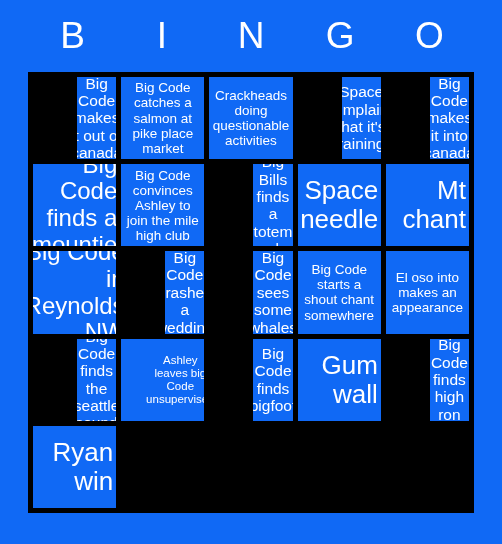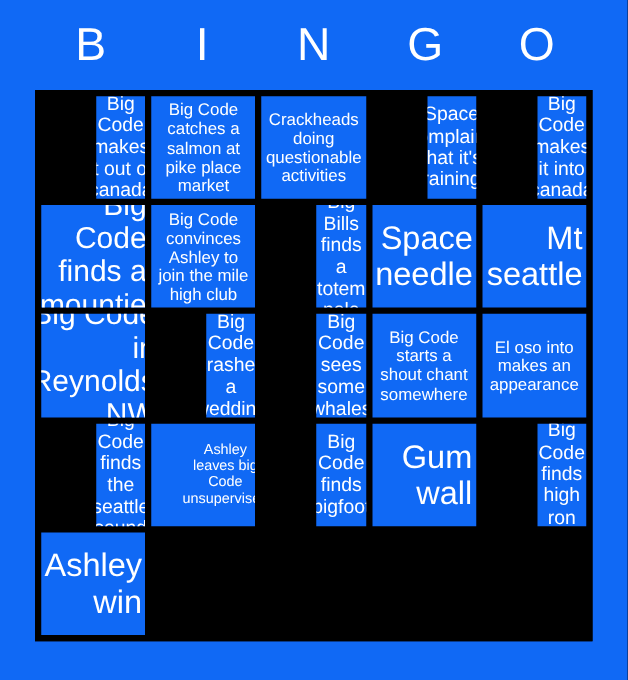--- a/index.html
+++ b/index.html
@@ -88,27 +88,27 @@
   <div class="grid" id="bingo-grid">
       <div class="cell fs-m">Big Code makes it out of canada</div>
       <div class="cell fs-s">Big Code catches a salmon at pike place market</div>
       <div class="cell fs-s">Crackheads doing questionable activities</div>
       <div class="cell fs-m">Space complains that it's raining</div>
       <div class="cell fs-m">Big Code makes it into canada</div>
       <div class="cell fs-l">Big Code finds a mountie</div>
       <div class="cell fs-s">Big Code convinces Ashley to join the mile high club</div>
       <div class="cell fs-m">Big Bills finds a totem pole</div>
       <div class="cell fs-xl">Space needle</div>
-      <div class="cell fs-xl">Mt seattle</div>
+      <div class="cell fs-xl">Mt chant</div>
       <div class="cell fs-l">Big Code in Reynolds NW</div>
       <div class="cell fs-m">Big Code crashes a wedding</div>
       <div class="cell fs-m">Big Code sees some whales</div>
       <div class="cell fs-s">Big Code starts a shout chant somewhere</div>
       <div class="cell fs-s">El oso into makes an appearance</div>
       <div class="cell fs-m">Big Code finds the "seattle" sound</div>
       <div class="cell fs-xs">Ashley leaves big Code unsupervised</div>
       <div class="cell fs-m">Big Code finds bigfoot</div>
       <div class="cell fs-xl">Gum wall</div>
       <div class="cell fs-m">Big Code finds high ron</div>
-      <div class="cell fs-xl">Ashley win</div>
+      <div class="cell fs-xl">Ryan win</div>
     </div>
 
 </div>
 
 </body></html>

